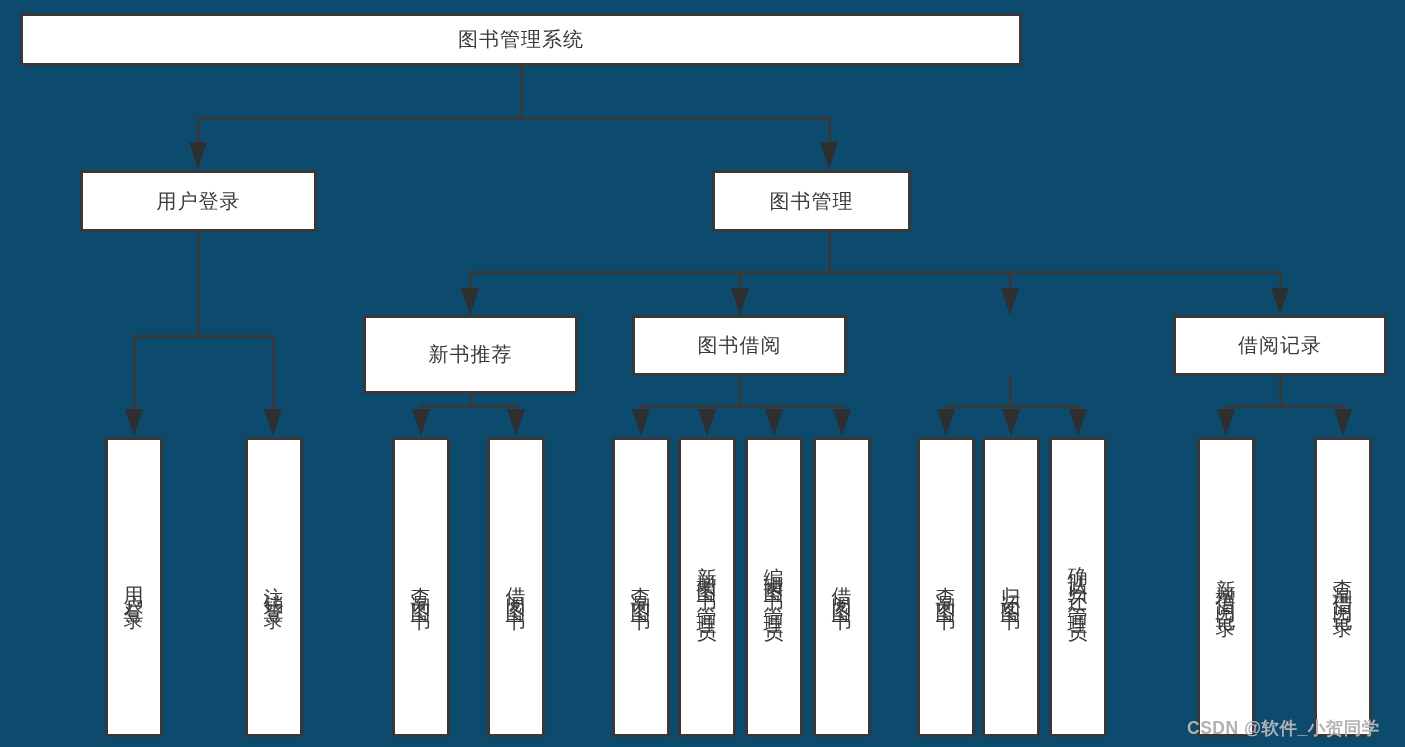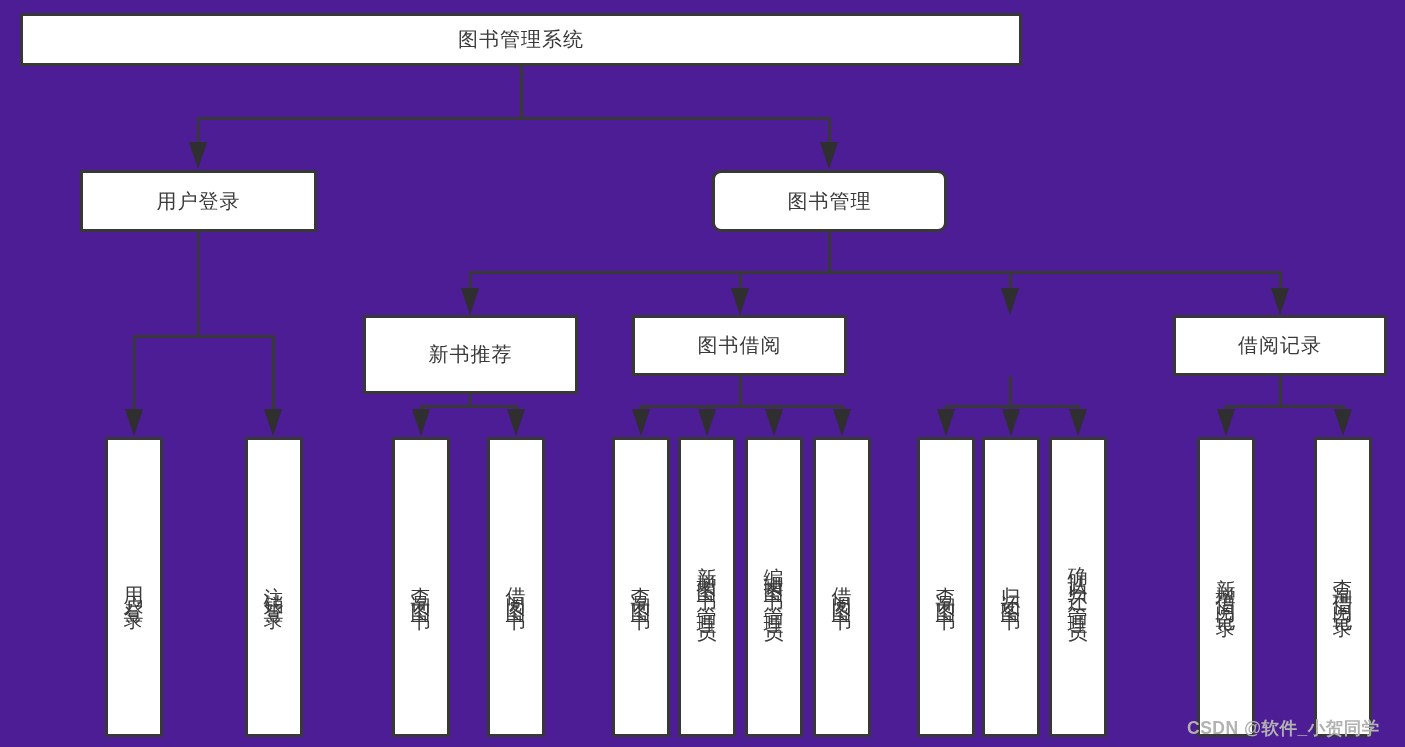--- a/index.html
+++ b/index.html
@@ -1,20 +1,20 @@
 <!DOCTYPE html>
 <html><head>
 <meta charset="utf-8">
 <style>
   html, body { margin: 0; padding: 0; background: #ffffff; }
   .canvas {
     position: relative;
     width: 1405px;
     height: 747px;
-    background: #4c1d95;
+    background: #0c4a6e;
     font-family: "Liberation Sans", sans-serif;
     overflow: hidden;
   }
   .wires { position: absolute; left: 0; top: 0; }
   .box {
     position: absolute;
     box-sizing: border-box;
     background: #ffffff;
     border: 3px solid #383838;
     display: flex;
@@ -111,21 +111,21 @@
       <polygon points="1002,409 1020,409 1011,436"></polygon>
       <polygon points="1069,409 1087,409 1078,436"></polygon>
       <polygon points="1217,409 1235,409 1226,436"></polygon>
       <polygon points="1334,409 1352,409 1343,436"></polygon>
     </g>
   </svg>
 
   <div class="box" style="left:20px; top:13px; width:1002px; height:53px;">图书管理系统</div>
 
   <div class="box" style="left:80px; top:170px; width:237px; height:62px;">用户登录</div>
-  <div class="box" style="left:712px; top:170px; width:235px; height:62px;border-radius:9px;">图书管理</div>
+  <div class="box" style="left:712px; top:170px; width:199px; height:62px;">图书管理</div>
 
   <div class="box" style="left:363px; top:315px; width:215px; height:79px;">新书推荐</div>
   <div class="box" style="left:632px; top:315px; width:215px; height:61px;">图书借阅</div>
   <div class="box" style="left:1173px; top:315px; width:214px; height:61px;">借阅记录</div>
 
   <div class="box leaf" style="left:105px; top:437px; width:58px; height:300px;">
     <span class="vtext">用户登录</span>
   </div>
   <div class="box leaf" style="left:245px; top:437px; width:58px; height:300px;">
     <span class="vtext">注销登录</span>

